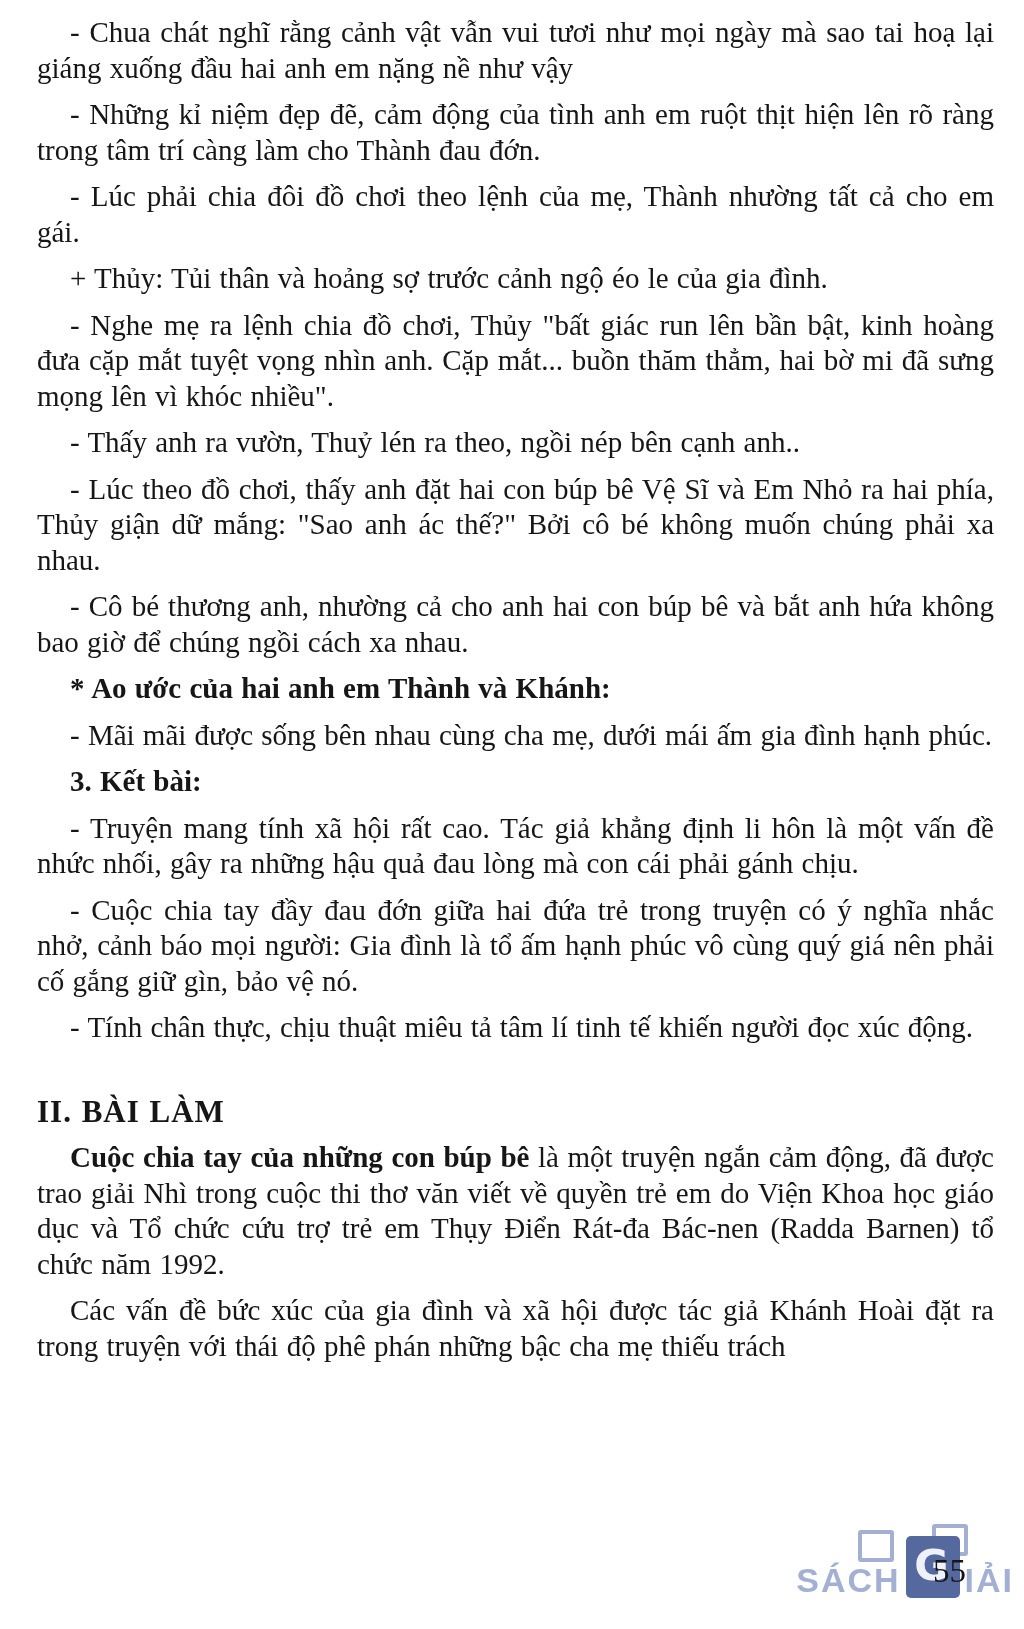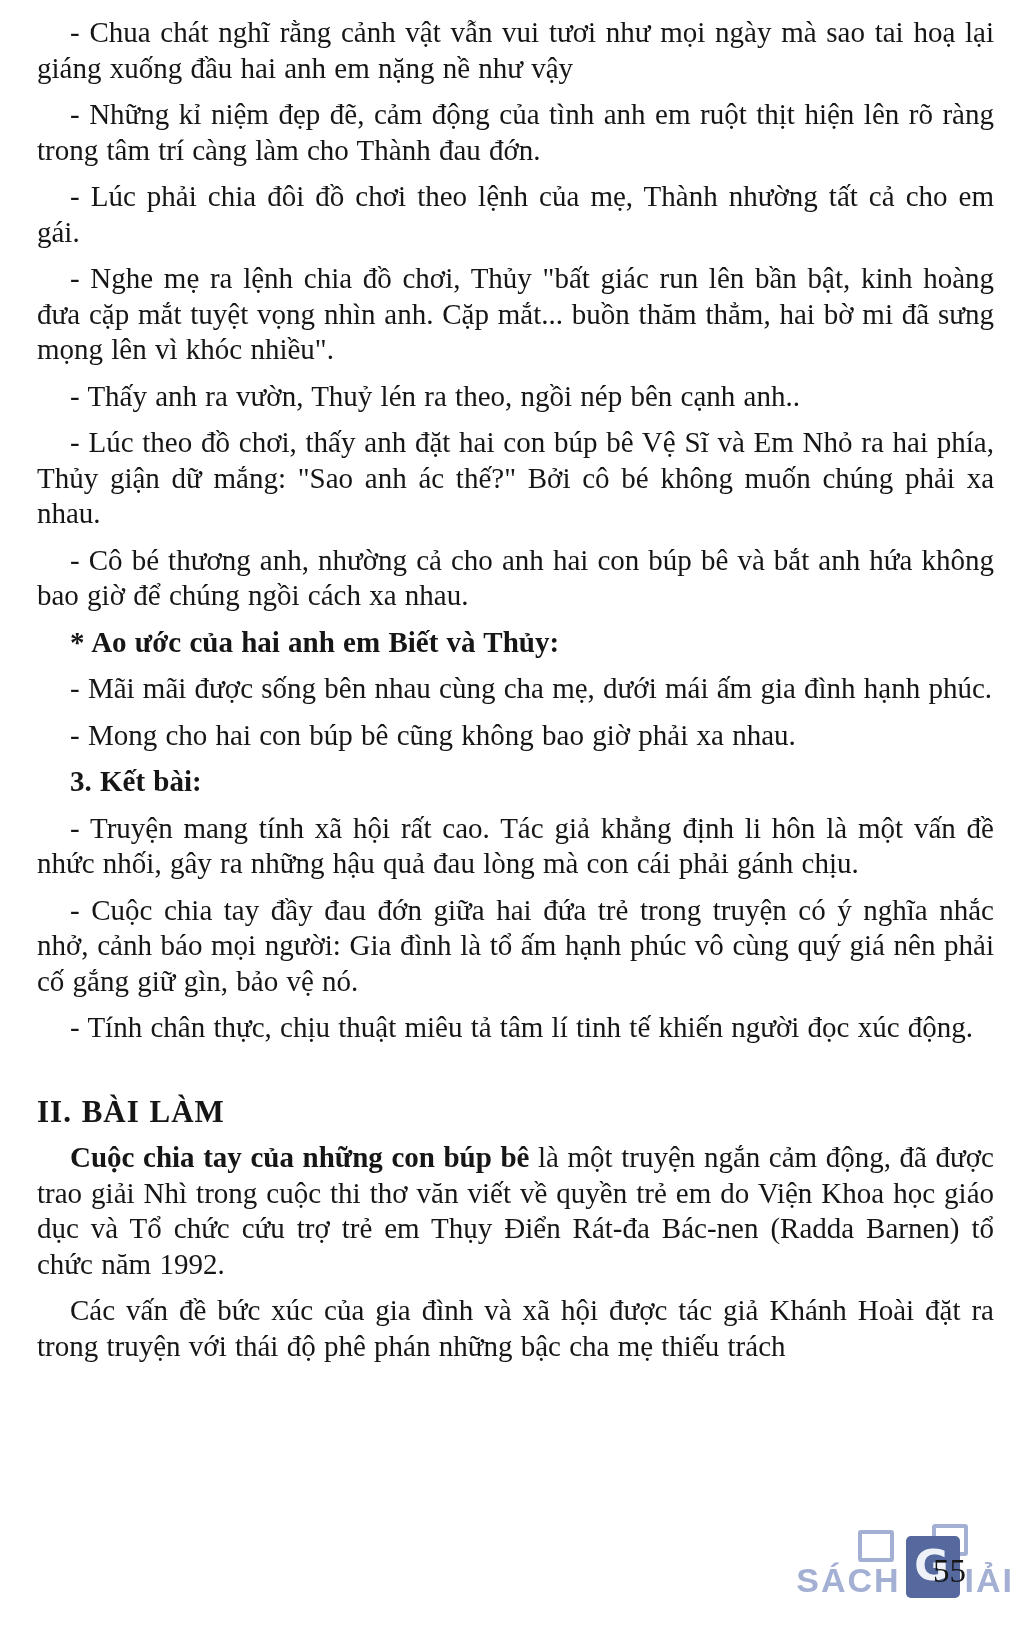--- a/index.html
+++ b/index.html
@@ -118,27 +118,27 @@
 </head>
 <body>
 
 <div class="page">
 
   <div class="content">
 
   <p class="para"><span>- Chua chát nghĩ rằng cảnh vật vẫn vui tươi như mọi ngày mà sao tai hoạ lại giáng xuống đầu hai anh em nặng nề như vậy</span></p>
       <p class="para"><span>- Những kỉ niệm đẹp đẽ, cảm động của tình anh em ruột thịt hiện lên rõ ràng trong tâm trí càng làm cho Thành đau đớn.</span></p>
       <p class="para"><span>- Lúc phải chia đôi đồ chơi theo lệnh của mẹ, Thành nhường tất cả cho em gái.</span></p>
+      <p class="para"><span>+ Thủy: Tủi thân và hoảng sợ trước cảnh ngộ éo le của gia đình.</span></p>
       <p class="para"><span>- Nghe mẹ ra lệnh chia đồ chơi, Thủy "</span><span class="italic">bất giác run lên bần bật, kinh hoàng đưa cặp mắt tuyệt vọng nhìn anh. Cặp mắt... buồn thăm thẳm, hai bờ mi đã sưng mọng lên vì khóc nhiều</span><span>".</span></p>
       <p class="para"><span>- Thấy anh ra vườn, Thuỷ lén ra theo, ngồi nép bên cạnh anh..</span></p>
       <p class="para"><span>- Lúc theo đồ chơi, thấy anh đặt hai con búp bê Vệ Sĩ và Em Nhỏ ra hai phía, Thủy giận dữ mắng: "</span><span class="italic">Sao anh ác thế?</span><span>" Bởi cô bé không muốn chúng phải xa nhau.</span></p>
       <p class="para"><span>- Cô bé thương anh, nhường cả cho anh hai con búp bê và bắt anh hứa không bao giờ để chúng ngồi cách xa nhau.</span></p>
-      <p class="para"><span class="bold">* </span><span class="bold italic">Ao ước của hai anh em Biết và Thủy:</span></p>
+      <p class="para"><span class="bold">* </span><span class="bold italic">Ao ước của hai anh em Thành và Khánh:</span></p>
       <p class="para"><span>- Mãi mãi được sống bên nhau cùng cha mẹ, dưới mái ấm gia đình hạnh phúc.</span></p>
-      <p class="para"><span>- Mong cho hai con búp bê cũng không bao giờ phải xa nhau.</span></p>
       <p class="para"><span class="bold">3. Kết bài:</span></p>
       <p class="para"><span>- Truyện mang tính xã hội rất cao. Tác giả khẳng định li hôn là một vấn đề nhức nhối, gây ra những hậu quả đau lòng mà con cái phải gánh chịu.</span></p>
       <p class="para"><span>- Cuộc chia tay đầy đau đớn giữa hai đứa trẻ trong truyện có ý nghĩa nhắc nhở, cảnh báo mọi người: Gia đình là tổ ấm hạnh phúc vô cùng quý giá nên phải cố gắng giữ gìn, bảo vệ nó.</span></p>
       <p class="para"><span>- Tính chân thực, chịu thuật miêu tả tâm lí tinh tế khiến người đọc xúc động.</span></p>
       <p class="para part-heading"><span class="bold">II. BÀI LÀM</span></p>
       <p class="para"><span class="bold italic">Cuộc chia tay của những con búp bê</span><span> là một truyện ngắn cảm động, đã được trao giải Nhì trong cuộc thi thơ văn viết về quyền trẻ em do Viện Khoa học giáo dục và Tổ chức cứu trợ trẻ em Thụy Điển Rát-đa Bác-nen (Radda Barnen) tổ chức năm 1992.</span></p>
       <p class="para"><span>Các vấn đề bức xúc của gia đình và xã hội được tác giả Khánh Hoài đặt ra trong truyện với thái độ phê phán những bậc cha mẹ thiếu trách</span></p>
     </div>
 
   <div class="watermark">

